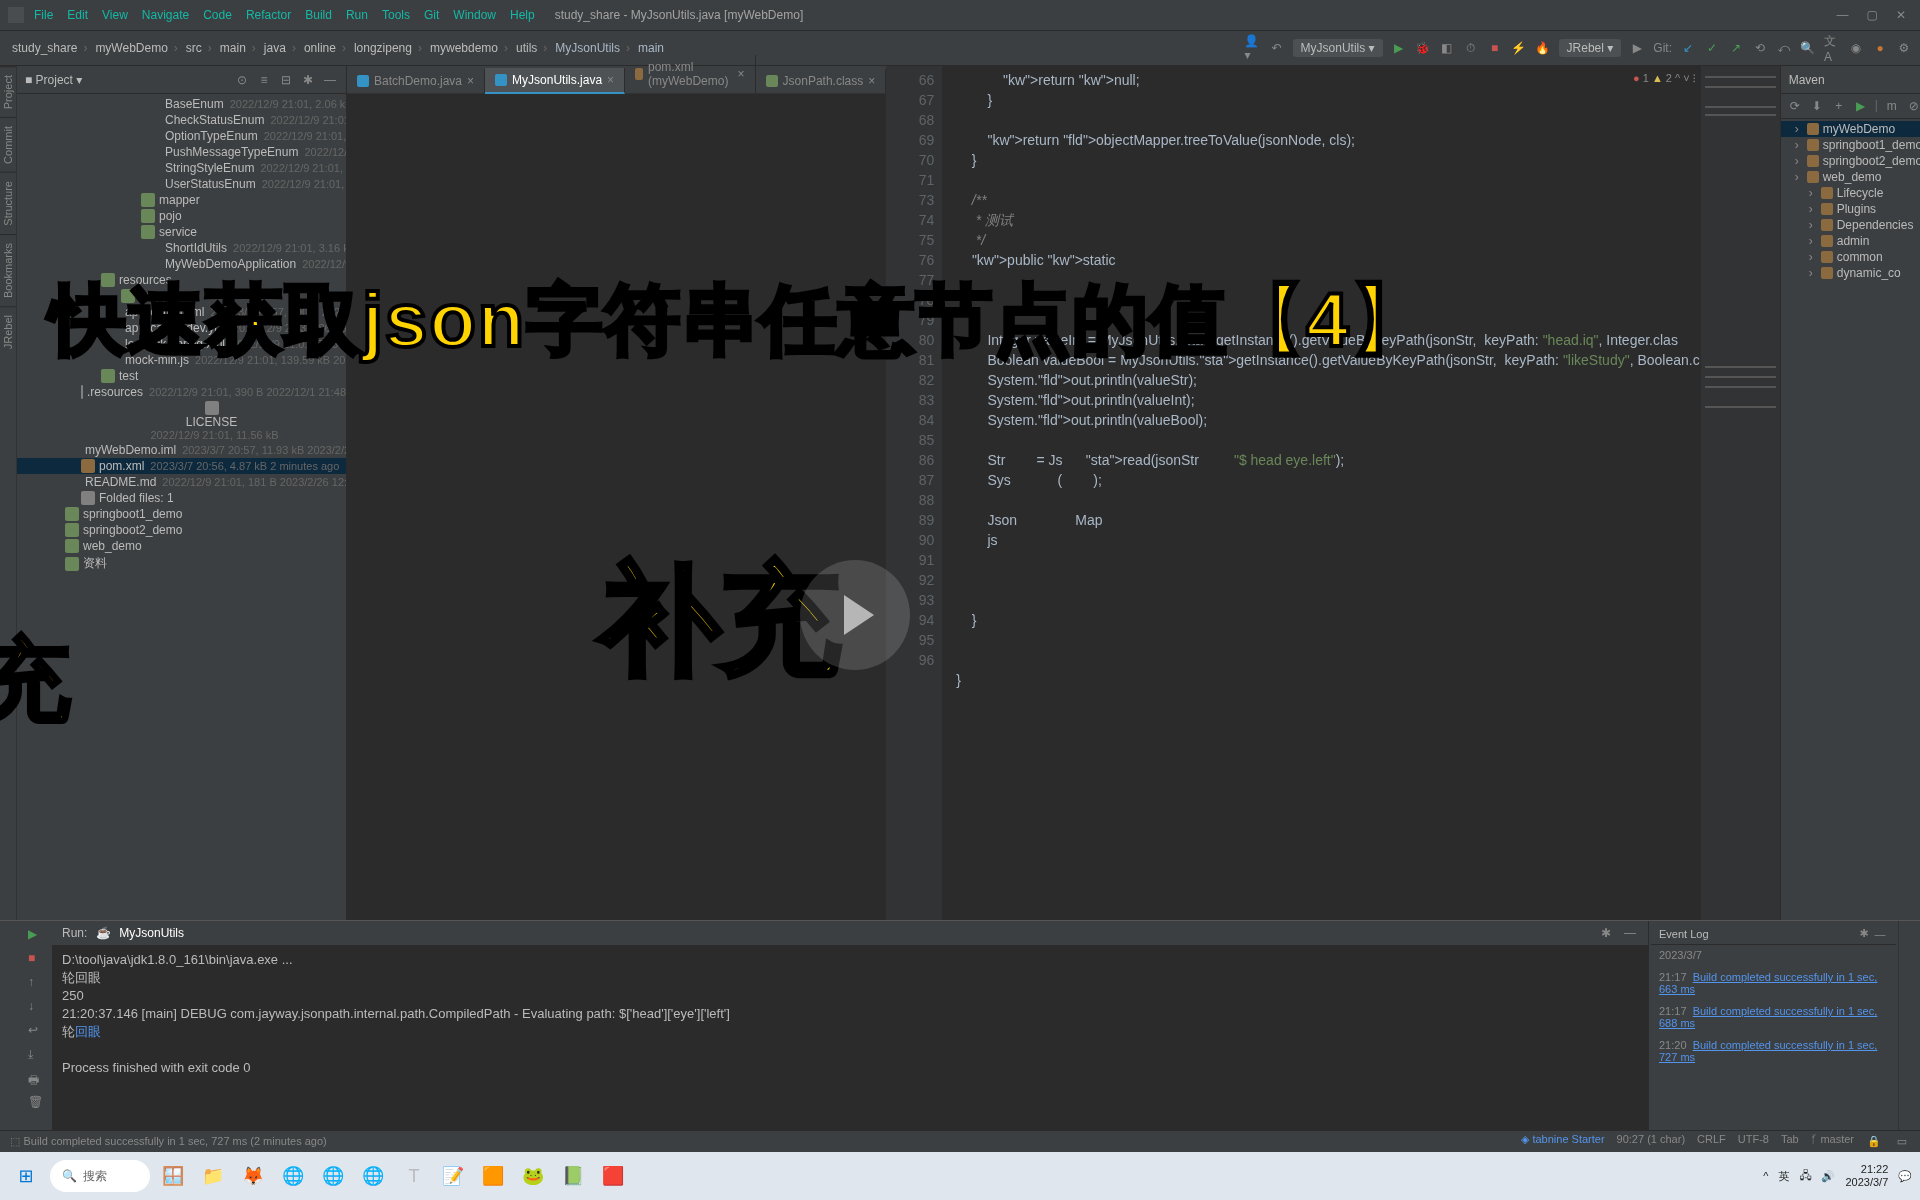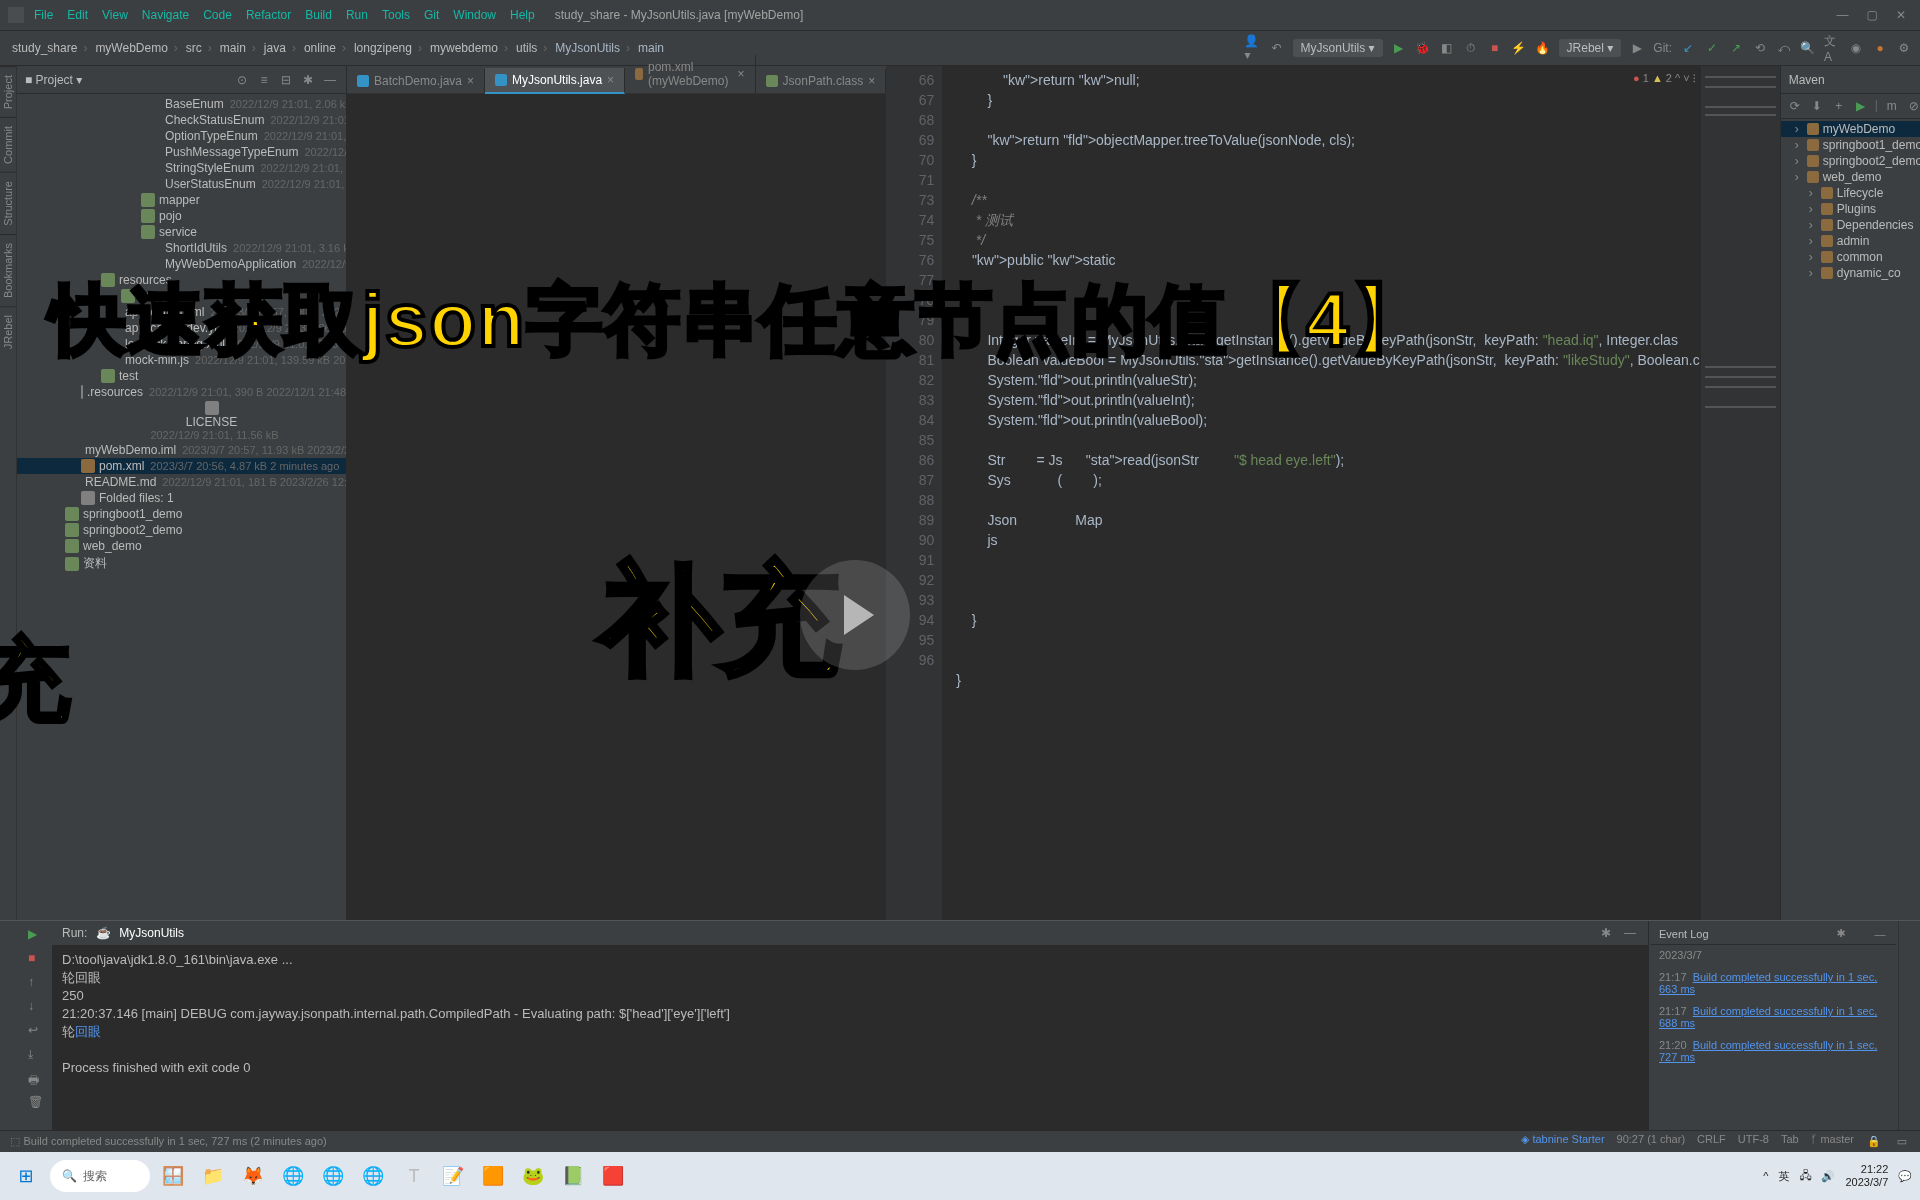--- a/index.html
+++ b/index.html
@@ -505,21 +505,21 @@
         <div>D:\tool\java\jdk1.8.0_161\bin\java.exe ...</div>
         <div>轮回眼</div>
         <div>250</div>
         <div>21:20:37.146 [main] DEBUG com.jayway.jsonpath.internal.path.CompiledPath - Evaluating path: $['head']['eye']['left']</div>
         <div>轮<span class="link">回眼</span></div>
         <div>&nbsp;</div>
         <div>Process finished with exit code 0</div>
       </div>
   </div>
   <div class="eventlog">
-    <div style="display:flex; align-items:center; height:22px; margin:-4px -8px 4px; padding:0 8px; background:#3c3f41; border-bottom:1px solid #2b2b2b;gap:23px;">
+    <div style="display:flex; align-items:center; height:22px; margin:-4px -8px 4px; padding:0 8px; background:#3c3f41; border-bottom:1px solid #2b2b2b;">
       <span>Event Log</span>
       <span style="margin-left:auto;" class="ticon">✱</span>
       <span class="ticon">—</span>
     </div>
     <div id="eventLogBody">
         <div style="margin-bottom: 10px;"><span class="time">2023/3/7</span></div>
         <div style="margin-bottom: 10px;"><span class="time">21:17</span>&nbsp;&nbsp;<span class="lnk">Build completed successfully in 1 sec, 663 ms</span></div>
         <div style="margin-bottom: 10px;"><span class="time">21:17</span>&nbsp;&nbsp;<span class="lnk">Build completed successfully in 1 sec, 688 ms</span></div>
         <div style="margin-bottom: 10px;"><span class="time">21:20</span>&nbsp;&nbsp;<span class="lnk">Build completed successfully in 1 sec, 727 ms</span></div>
       </div>

